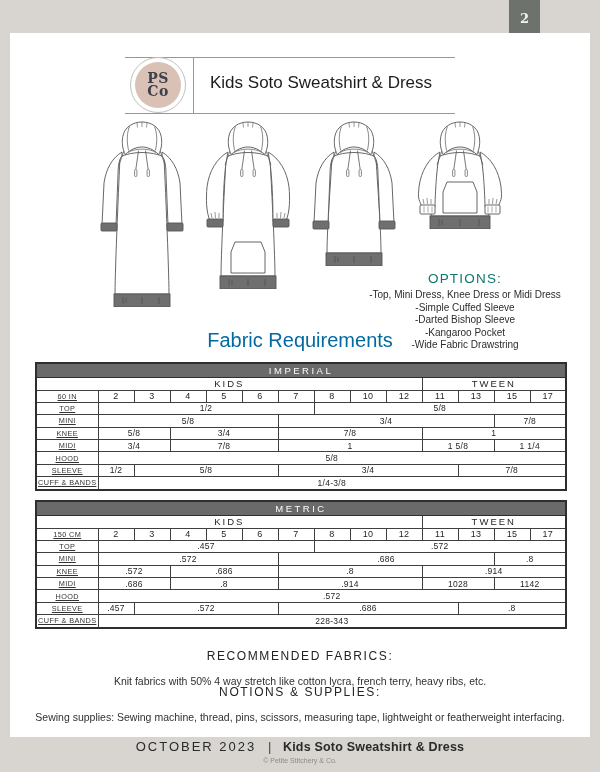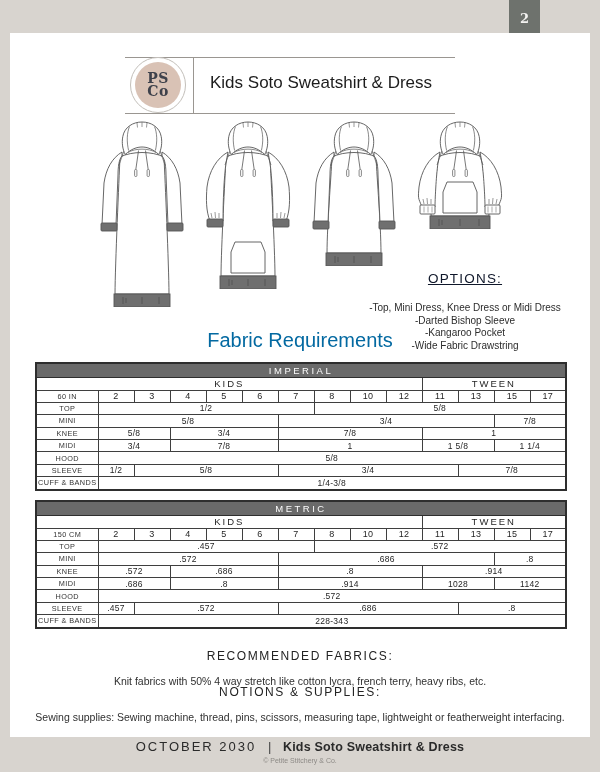--- a/index.html
+++ b/index.html
@@ -20,36 +20,36 @@
   .logo-outer{position:absolute;left:120px;top:24px;width:54px;height:54px;border-radius:50%;
               border:1px solid #c3bfba;background:#fff;display:flex;align-items:center;justify-content:center;}
   .logo-inner{width:46px;height:46px;border-radius:50%;background:#d9c2b5;display:flex;flex-direction:column;
               align-items:center;justify-content:center;font-family:"DejaVu Serif",serif;font-weight:bold;
               color:#3e414b;font-size:14px;line-height:13px;letter-spacing:.5px;}
   .title{position:absolute;left:200px;top:40px;width:245px;font-size:17px;font-weight:500;color:#1c1c1c;}
   
   .drawings{position:absolute;left:82px;top:86px;display:flex;gap:6px;align-items:flex-start;}
   
   .options{position:absolute;left:330px;top:238px;width:250px;text-align:center;}
-  .options-heading{font-size:13.5px;letter-spacing:1.2px;color:#0f172a;margin-bottom:16px;text-decoration:underline;}
+  .options-heading{font-size:13.5px;letter-spacing:1.2px;color:#0f766e;margin-bottom:3px;}
   .options ul{list-style:none;margin:2px;padding:0;}
   .options li{font-size:10px;line-height:12.6px;color:#2c2c2c;}
   
   .fabreq{position:absolute;left:0;top:296px;width:100%;text-align:center;font-size:20px;
           font-weight:500;color:#0369a1;}
   
   .tblwrap{position:absolute;left:25px;width:530px;}
   .tblwrap.imperial{top:329px;}
   .tblwrap.metric{top:467px;}
   table{border-collapse:collapse;table-layout:fixed;width:530px;border:2px solid #2e2e2e;}
   td{border:1px solid #3f3f3f;text-align:center;vertical-align:middle;padding:0;height:11.4px;
      font-size:8.5px;line-height:1;color:#1f1f1f;letter-spacing:.3px;overflow:hidden;white-space:nowrap;}
   td.ttl{background:#6a6a6a;color:#fdfdfd;font-size:9.5px;letter-spacing:2.5px;height:13px;border-color:#2e2e2e;}
   td.grp{font-size:9.5px;letter-spacing:2px;height:11.5px;}
-  td.lbl{font-size:7.3px;letter-spacing:.4px;color:#333;}
+  td.lbl{font-size:7.3px;letter-spacing:.4px;color:#333;text-decoration:underline;}
   td.sz{font-size:9px;}
   
   .txtblock{position:absolute;left:0;width:100%;text-align:center;}
   .txtblock .bhead{font-size:12px;letter-spacing:1.6px;color:#232323;}
   .txtblock .bbody{font-size:10.5px;color:#303030;margin-top:12px;}
   .block-fab{top:616px;}
   .block-not{top:652px;}
   
   .footer{position:absolute;left:0;top:739px;width:100%;text-align:center;}
   .footer .l1{font-size:13px;color:#2a2a2a;}
@@ -176,20 +176,21 @@
             <path d="M46.5,31.5 C45.6,38 44.8,44 43.8,50.5 M53.5,31.5 C54.4,38 55.2,44 56.2,50.5" fill="none" stroke="#565656" stroke-width="0.8"></path>
             <rect x="42.6" y="50.5" width="2.3" height="7" rx="1" fill="#fff" stroke="#565656" stroke-width="0.7"></rect>
             <rect x="55.1" y="50.5" width="2.3" height="7" rx="1" fill="#fff" stroke="#565656" stroke-width="0.7"></rect>
           </svg></div>
       </div>
 
     <div class="options">
       <div class="options-heading">OPTIONS:</div>
       <ul id="options-list">
           <li>-Top, Mini Dress, Knee Dress or Midi Dress</li>
+          <li>-Simple Cuffed Sleeve</li>
           <li>-Darted Bishop Sleeve</li>
           <li>-Kangaroo Pocket</li>
           <li>-Wide Fabric Drawstring</li>
         </ul>
     </div>
 
     <div class="fabreq">Fabric Requirements</div>
 
     <div class="tblwrap imperial" id="tbl0">
         <table>
@@ -369,19 +370,19 @@
       <div class="bbody">Knit fabrics with 50% 4 way stretch like cotton lycra, french terry, heavy ribs, etc.</div>
     </div>
     <div class="txtblock block-not">
       <div class="bhead">NOTIONS &amp; SUPPLIES:</div>
       <div class="bbody">Sewing supplies: Sewing machine, thread, pins, scissors, measuring tape, lightweight or featherweight interfacing.</div>
     </div>
   </div>
 
   <div class="footer">
     <div class="l1">
-      <span class="fdate">OCTOBER 2030</span>
+      <span class="fdate">OCTOBER 2023</span>
       <span class="fsep">|</span>
       <span class="ftitle">Kids Soto Sweatshirt &amp; Dress</span>
     </div>
     <div class="l2">© Petite Stitchery &amp; Co.</div>
   </div>
 </div>
 
 </body></html>

